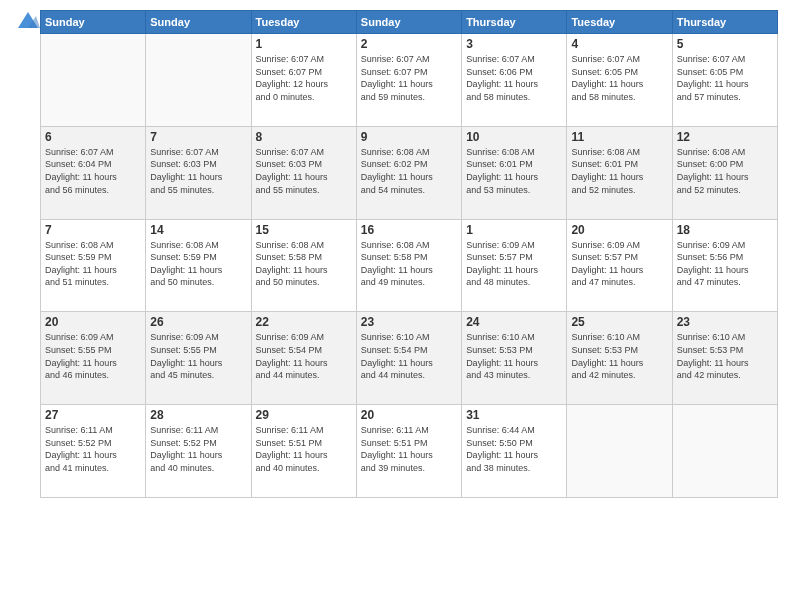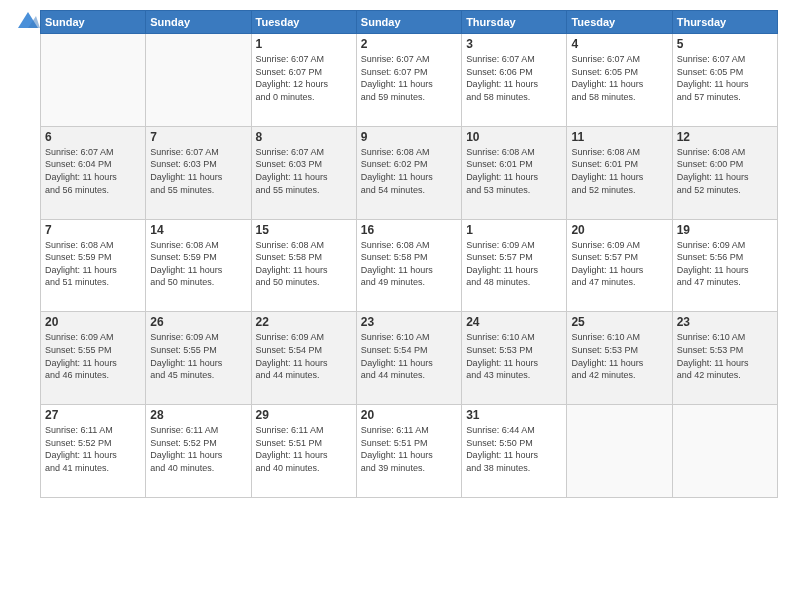--- a/index.html
+++ b/index.html
@@ -258,21 +258,21 @@
 and 48 minutes.</div>
           </td>
           <td>
             <span class="day-num">20</span>
             <div class="day-info" style="white-space: pre-line;">Sunrise: 6:09 AM
 Sunset: 5:57 PM
 Daylight: 11 hours
 and 47 minutes.</div>
           </td>
           <td>
-            <span class="day-num">19</span>
+            <span class="day-num">18</span>
             <div class="day-info" style="white-space: pre-line;">Sunrise: 6:09 AM
 Sunset: 5:56 PM
 Daylight: 11 hours
 and 47 minutes.</div>
           </td>
         </tr>
         <tr class="row-shaded">
           <td>
             <span class="day-num">20</span>
             <div class="day-info" style="white-space: pre-line;">Sunrise: 6:09 AM

